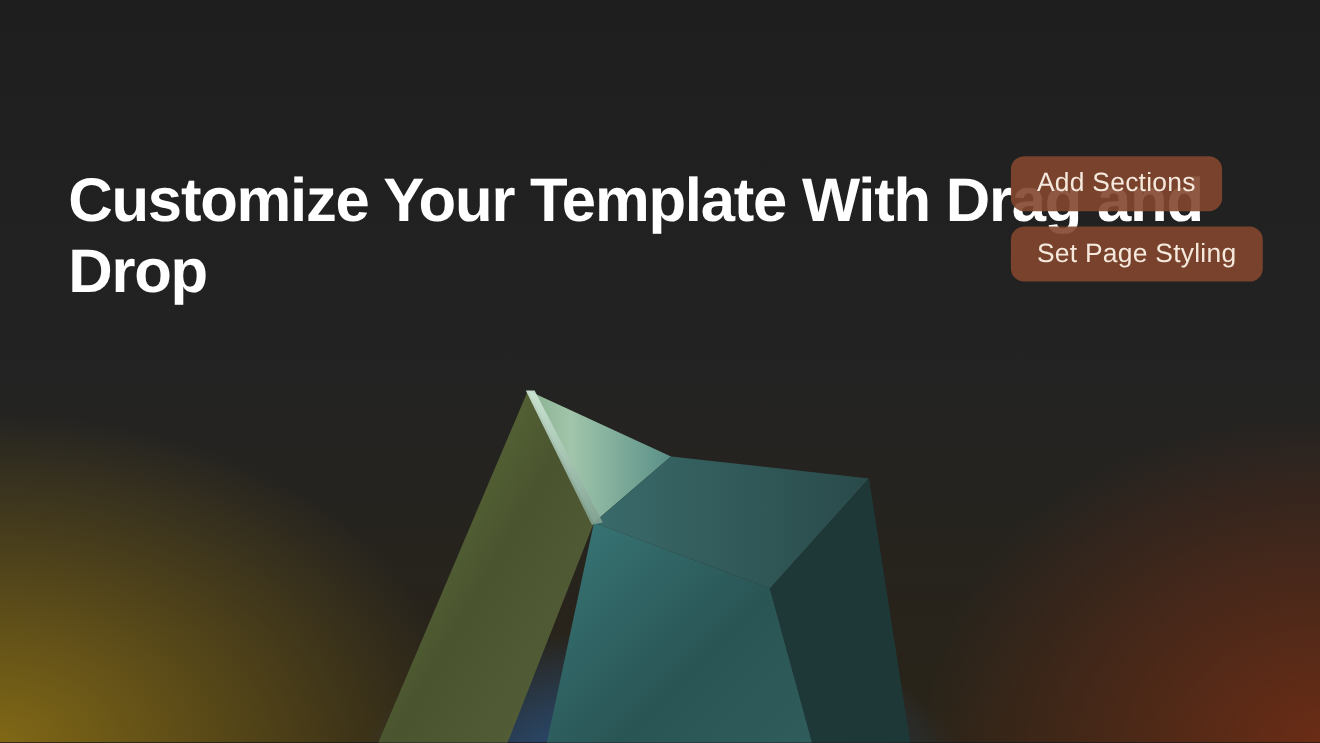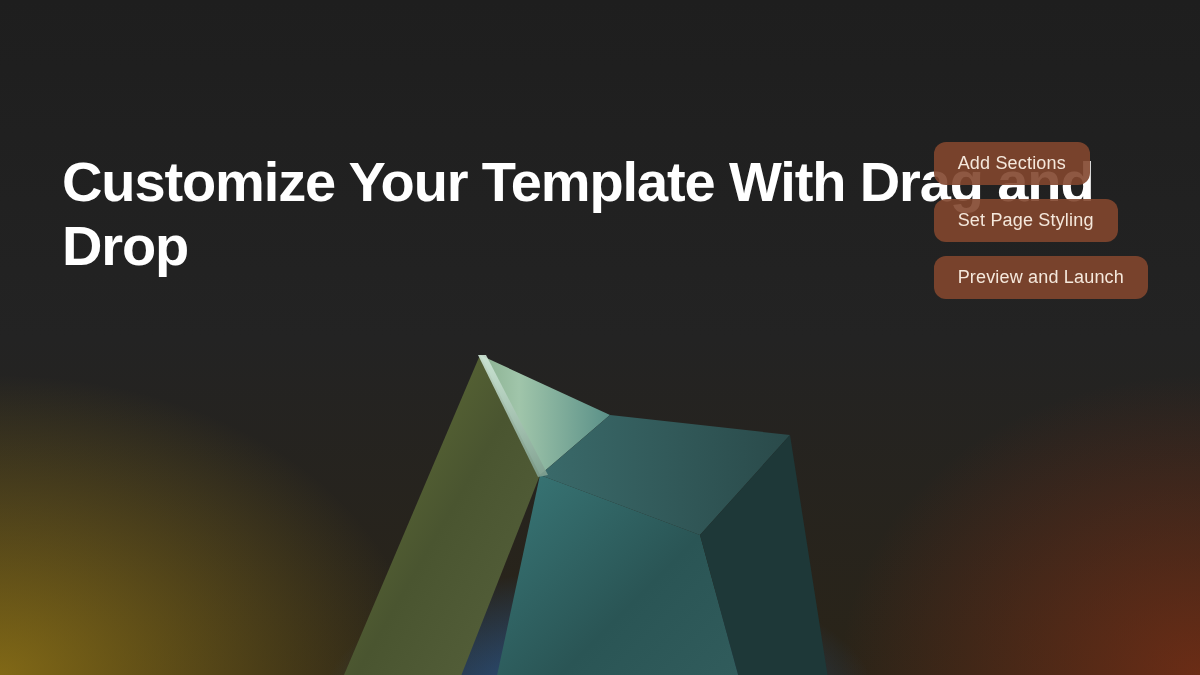--- a/index.html
+++ b/index.html
@@ -53,21 +53,21 @@
       top: 142px;
       display: flex;
       flex-direction: column;
       align-items: flex-start;
       gap: 14px;
     }
     
     .pill {
       background: rgba(130, 70, 45, 0.9);
       color: #f5e8dc;
-      font-size: 18px;
+      font-size: 24px;
       font-weight: 500;
       padding: 11px 24px;
       border-radius: 12px;
       white-space: nowrap;
       letter-spacing: 0.01em;
     }
     
     .pill:nth-child(5) {
       background: rgba(140, 72, 42, 0.92);
       border-radius: 17px;
@@ -120,14 +120,13 @@
   <polygon points="420,260 510,160 560,480 480,480" fill="#1e3838"></polygon>
 
   <polygon points="198,80 206,80 268,200 258,202" fill="url(#edge)" opacity="0.9"></polygon>
 </svg>
 
 <h1 class="headline">Customize Your Template With Drag and Drop</h1>
 
 <div class="pills">
   <div class="pill">Add Sections</div>
   <div class="pill">Set Page Styling</div>
-  <div class="pill">Preview and Launch</div>
 </div>
 
 </body></html>

